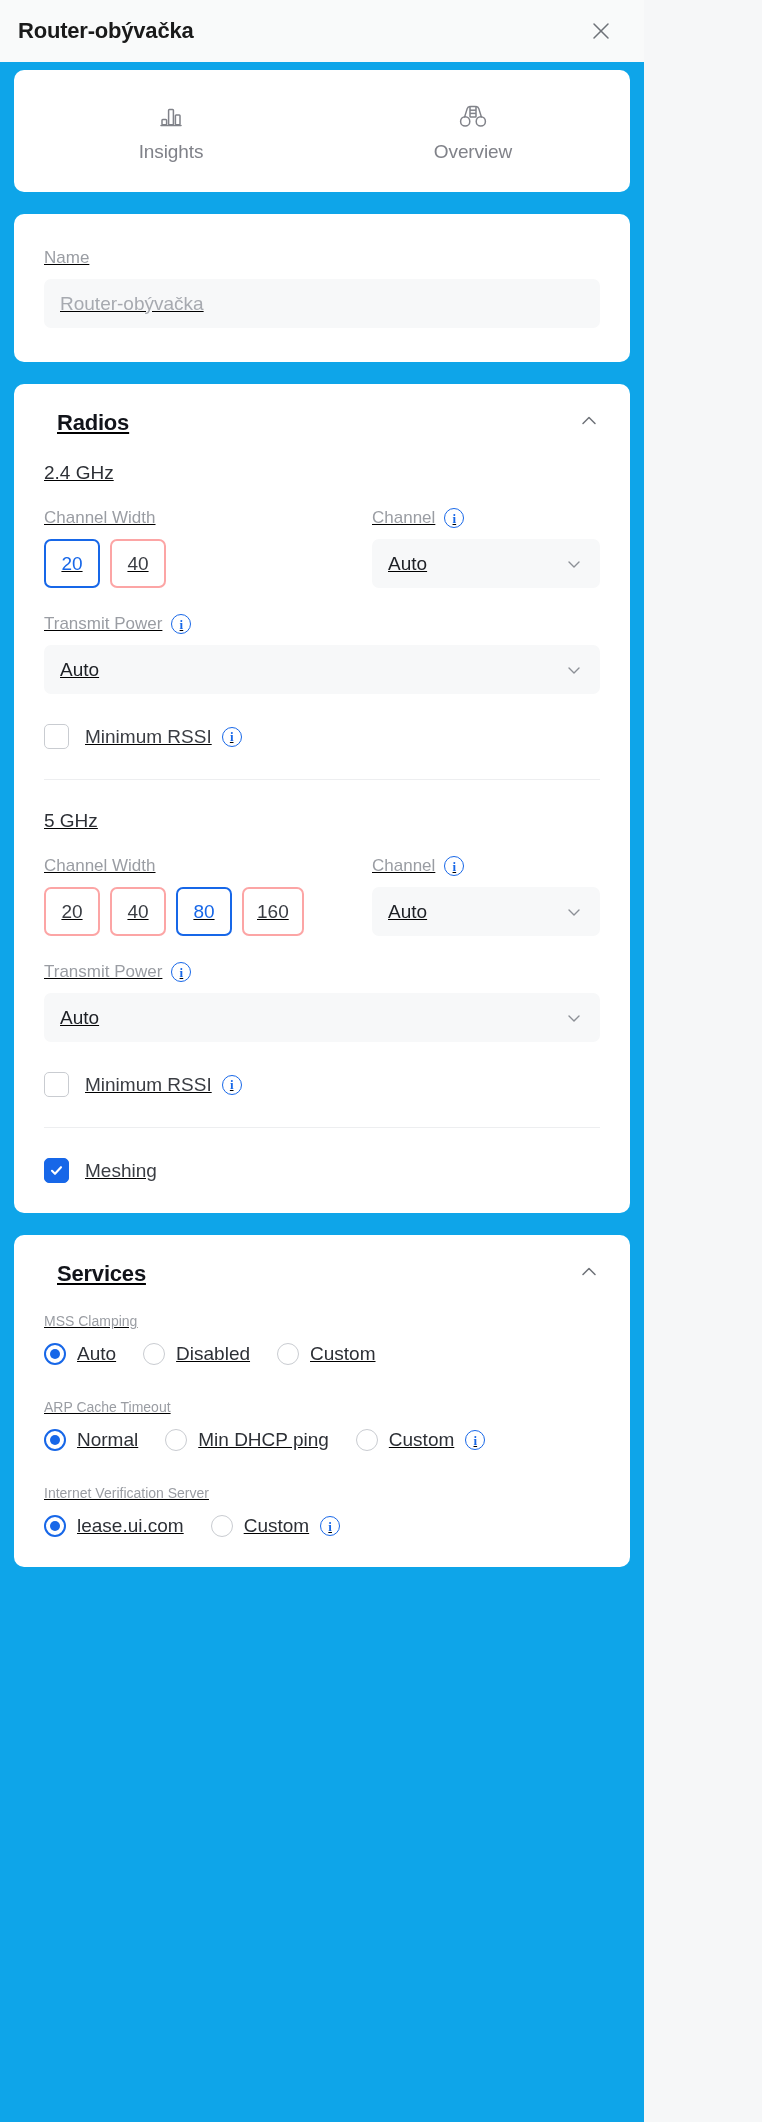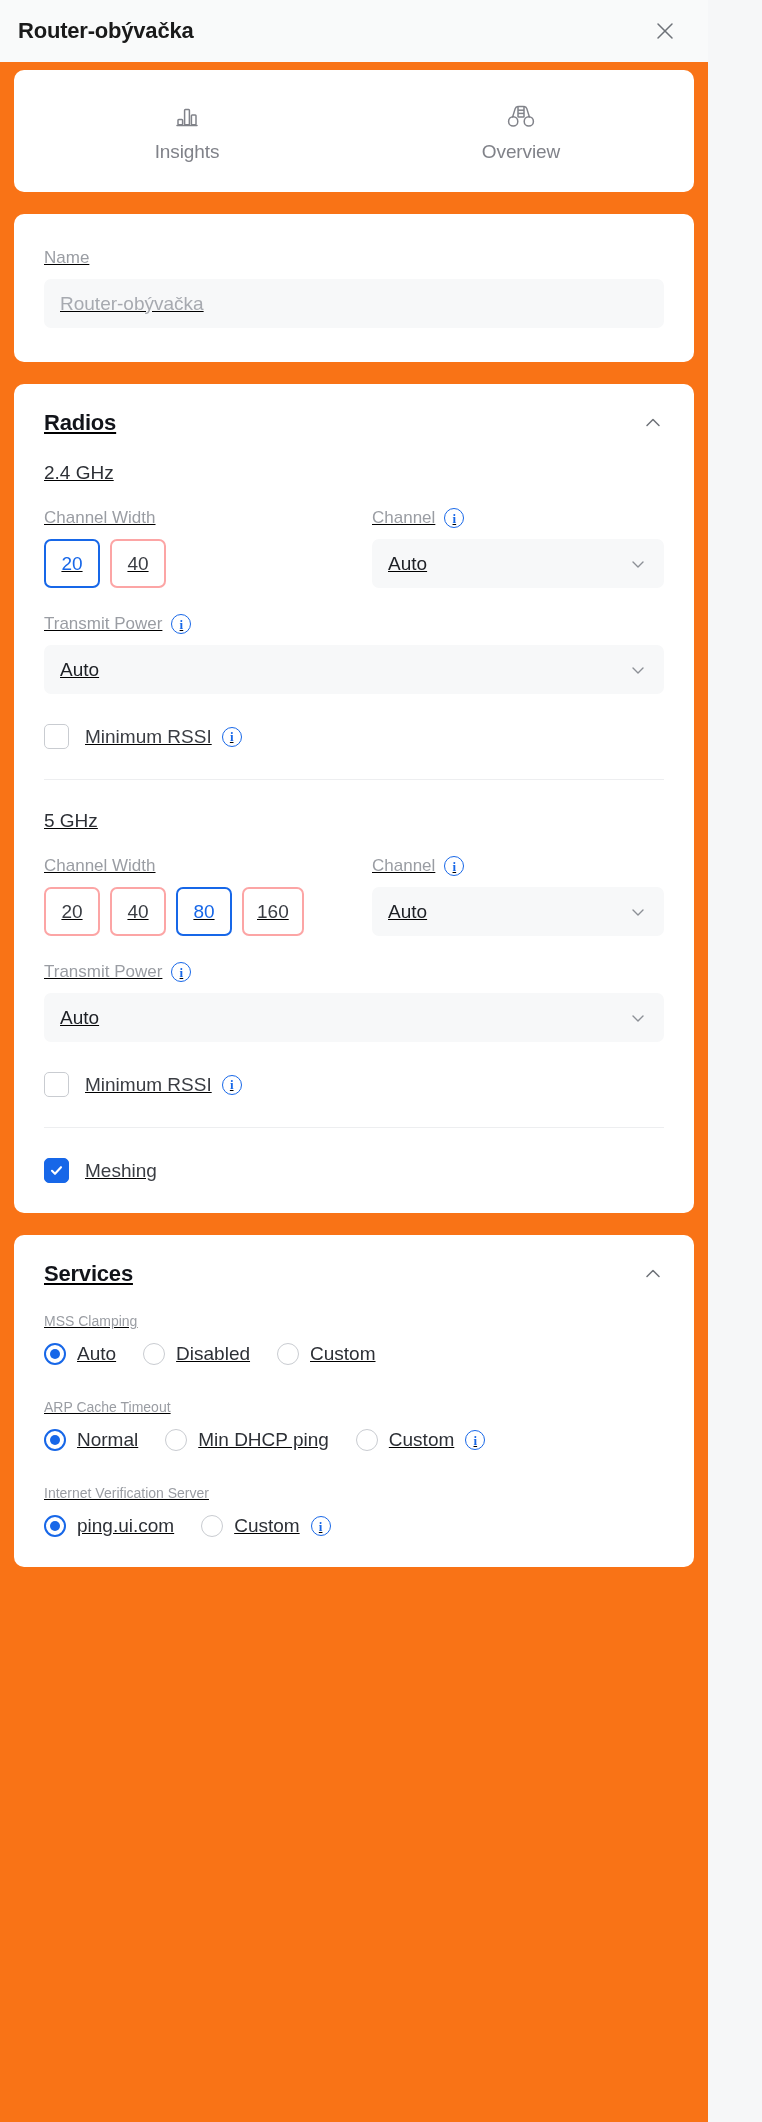--- a/index.html
+++ b/index.html
@@ -3,21 +3,21 @@
 <meta charset="utf-8">
 <style>
   * { box-sizing: border-box; margin: 0; padding: 0; }
   html, body {
     width: 762px;
     height: 2122px;
     background: #F6F7F8;
     font-family: "Liberation Sans", sans-serif;
     -webkit-font-smoothing: antialiased;
   }
-  .panel { width: 708px; min-height: 2122px; background: #f97316; position: relative; }
+  .panel { width: 644px; min-height: 2122px; background: #0ea5e9; position: relative; }
 
   
   .titlebar {
     height: 62px;
     display: flex;
     align-items: center;
     justify-content: space-between;
     padding: 0 26px 0 18px;
     background: #F9FAFA;
   }
@@ -63,23 +63,24 @@
     margin: 22px 14px 0 14px;
     background: #FFFFFF;
     border-radius: 10px;
     padding: 26px 30px 30px 30px;
     text-decoration: underline;
   }
   .card.name-card { padding: 34px 30px 34px 30px; }
 
   .card-head {
     display: flex;
-    align-items: center;
+    align-items: flex-start;
     justify-content: space-between;
     margin-bottom: 26px;
+    margin-left: 13px;
   }
   .card-title {
     font-size: 22px;
     font-weight: 700;
     color: #12141A;
     letter-spacing: -0.2px;
   }
   .chev-up { color: #6E7278; display: flex; cursor: pointer; }
 
   
@@ -469,21 +470,21 @@
           <span class="info-icon">i</span>
         </div>
       </div>
     </div>
 
     <div class="radio-block" style="margin-top:34px;">
       <div class="group-label">Internet Verification Server</div>
       <div class="radio-row">
         <div class="radio-item">
           <span class="radio selected"></span>
-          <span class="radio-label">ping.ui.com</span>
+          <span class="radio-label">lease.ui.com</span>
         </div>
         <div class="radio-item">
           <span class="radio"></span>
           <span class="radio-label">Custom</span>
           <span class="info-icon">i</span>
         </div>
       </div>
     </div>
   </div>
 

